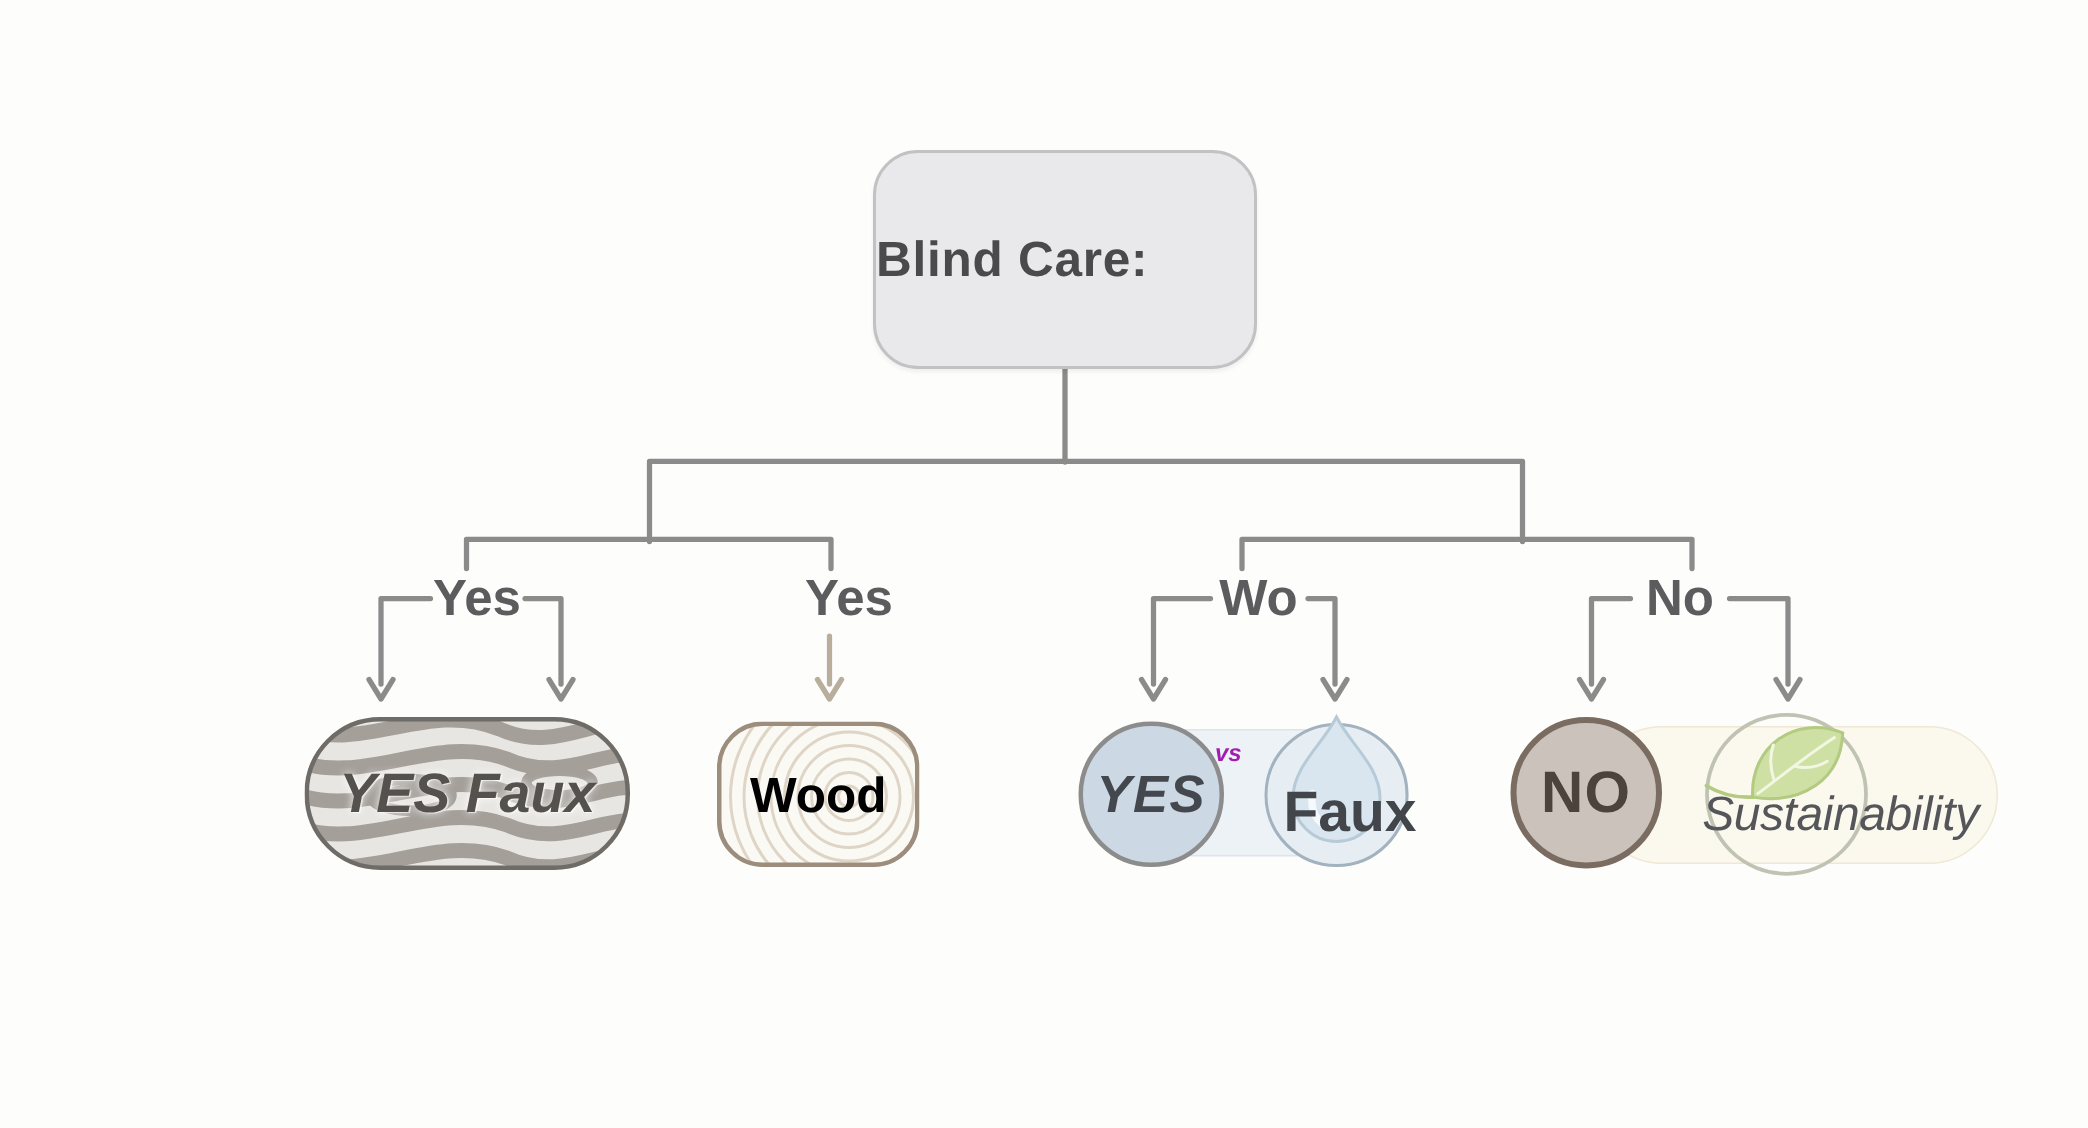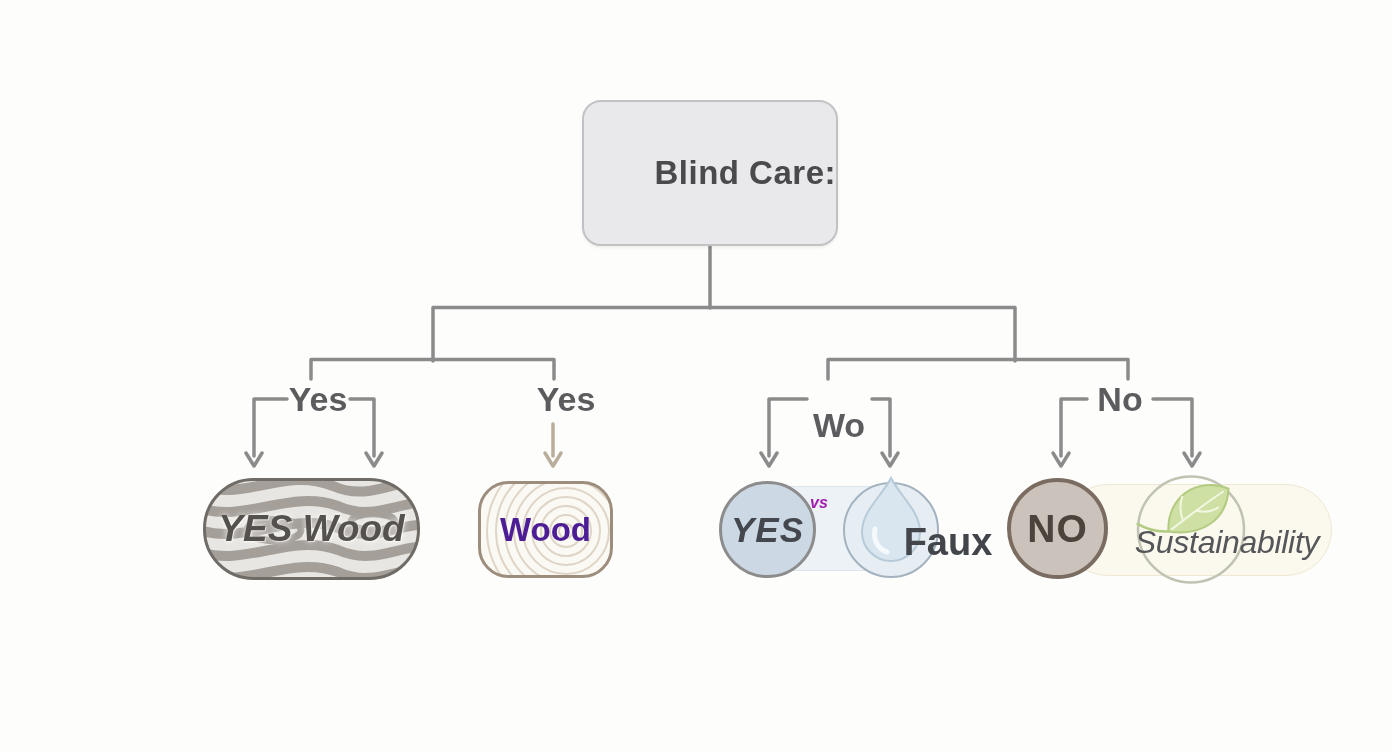--- a/index.html
+++ b/index.html
@@ -11,56 +11,56 @@
   }
   *{margin:0;padding:0;box-sizing:border-box;}
   html,body{background:#fff;}
   body{font-family:"Liberation Sans", sans-serif;}
   .canvas{position:relative;width:1392px;height:752px;background:var(--background);overflow:hidden;}
   .overlay{position:absolute;left:0;top:0;width:1392px;height:752px;z-index:1;}
   .connector{stroke:var(--connector);stroke-width:3.5;fill:none;stroke-linecap:round;stroke-linejoin:round;}
   .connector-tan{stroke:var(--connector-tan);stroke-width:3.5;fill:none;stroke-linecap:round;stroke-linejoin:round;}
 
   .root-node{position:absolute;left:582px;top:100px;width:256px;height:146px;z-index:2;
-    background:var(--root-fill);border:2px solid var(--root-border);border-radius:19px;
-    display:flex;flex-direction:column;align-items:flex-end;justify-content:center;
+    background:var(--root-fill);border:2px solid var(--root-border);border-radius:30px;
+    display:flex;flex-direction:column;align-items:flex-start;justify-content:center;
     box-shadow:0 2px 3px rgba(0,0,0,0.06);}
   .root-line{font-size:33px;font-weight:bold;color:var(--root-text);line-height:52px;letter-spacing:0.5px;}
 
   .branch-label{position:absolute;width:112px;top:380px;z-index:3;text-align:center;
     font-size:34px;font-weight:bold;color:var(--label-text);}
-  .lbl-yes1{left:262px;} .lbl-yes2{left:510px;} .lbl-wo{left:783px;margin-top:26px;} .lbl-no{left:1064px;}
+  .lbl-yes1{left:262px;} .lbl-yes2{left:510px;} .lbl-wo{left:783px;} .lbl-no{left:1064px;}
 
   .node{position:absolute;z-index:2;}
   .node-yes-wood{left:203px;top:478px;width:217px;height:102px;}
   .node-wood{left:478px;top:481px;width:135px;height:97px;}
   .node svg{position:absolute;left:0;top:0;}
   .node-label{position:absolute;left:0;top:0;width:100%;height:100%;display:flex;align-items:center;justify-content:center;z-index:4;}
   .yes-wood-text{font-size:37px;font-weight:bold;font-style:italic;color:#55524e;
     text-shadow:0 0 6px rgba(255,255,255,.9),1px 1px 0 rgba(255,255,255,.6);}
-  .wood-text{font-size:33px;font-weight:bold;color:#4c1d95;}
+  .wood-text{font-size:33px;font-weight:bold;color:#000000;}
   .grain-bg{fill:var(--wood-light);}
   .grain-stripe{stroke:var(--wood-dark);stroke-width:10;fill:none;stroke-linecap:round;}
   .grain-knot{stroke:var(--wood-dark);stroke-width:7;fill:none;}
   .grain-border{fill:none;stroke:#6f6b66;stroke-width:3;}
   .rings-bg{fill:#fbf9f4;}
   .ring{fill:none;stroke:#ded5c7;stroke-width:2;}
   .rings-border{fill:none;stroke:#9c8d7c;stroke-width:3;}
 
   .pill-blue{position:absolute;left:721px;top:486px;width:218px;height:85px;z-index:1;
     background:var(--pill-blue);border:1.5px solid #dde4eb;border-radius:43px;}
   .circle{position:absolute;border-radius:50%;display:flex;align-items:center;justify-content:center;z-index:2;}
   .yes-circle{left:719px;top:481px;width:97px;height:97px;background:var(--blue-circle);border:3.5px solid #8c8c8c;}
   .yes-circle span{font-size:35px;font-weight:bold;font-style:italic;color:#44484e;letter-spacing:1px;}
   .faux-circle{left:843px;top:482px;width:96px;height:96px;background:#e6eef4;border:2.5px solid #a3b2bf;}
   .droplet-svg{position:absolute;left:854px;top:473px;z-index:3;}
   .drop{fill:var(--droplet);stroke:#b7cad8;stroke-width:2;}
   .drop-shine{stroke:#ffffff;opacity:.75;stroke-width:5;fill:none;stroke-linecap:round;}
   .vs-text{position:absolute;left:810px;top:494px;z-index:5;font-size:16px;font-weight:bold;font-style:italic;color:#a21caf;}
-  .faux-text{position:absolute;left:849px;top:521px;width:102px;z-index:5;text-align:center;font-size:38px;font-weight:600;color:#42464b;margin-left:48px;}
+  .faux-text{position:absolute;left:849px;top:521px;width:102px;z-index:5;text-align:center;font-size:38px;font-weight:600;color:#42464b;}
 
   .pill-cream{position:absolute;left:1062px;top:484px;width:270px;height:92px;z-index:1;
     background:var(--cream);border:1px solid #f0e8d4;border-radius:46px;}
   .no-circle{left:1007px;top:478px;width:101px;height:101px;background:var(--taupe);border:4.5px solid var(--taupe-border);}
   .no-circle span{font-size:39px;font-weight:bold;color:#4c443c;letter-spacing:1px;}
   .leaf-svg{position:absolute;left:1128px;top:466px;z-index:2;}
   .leaf-ring{fill:none;stroke:#c0c3b2;stroke-width:2.5;}
   .leaf{fill:var(--leaf-green);stroke:#b2cb81;stroke-width:2;}
   .leaf-vein{fill:none;stroke:#f2f7e2;stroke-width:2;stroke-linecap:round;}
   .leaf-stem{fill:none;stroke:#b2cb81;stroke-width:2.5;stroke-linecap:round;}
@@ -119,21 +119,21 @@
         <path class="grain-stripe" d="M-10,28 C40,48 85,10 135,28 C175,46 205,16 230,28"></path>
         <path class="grain-stripe" d="M-10,50 C40,70 85,32 135,50 C175,68 205,38 230,50"></path>
         <path class="grain-stripe" d="M-10,72 C40,92 85,54 135,72 C175,90 205,60 230,72"></path>
         <path class="grain-stripe" d="M-10,94 C40,114 85,76 135,94 C175,112 205,82 230,94"></path>
         <path class="grain-knot" d="M44,52 C44,38 98,38 98,52 C98,66 44,66 44,52 Z"></path>
         <path class="grain-knot" d="M148,44 C148,33 192,33 192,44 C192,55 148,55 148,44 Z"></path>
       </g>
       <rect class="grain-border" x="1.5" y="1.5" width="214" height="99" rx="49"></rect>
     </svg>
     <div class="node-label">
-      <span class="yes-wood-text">YES Wood</span>
+      <span class="yes-wood-text">YES Faux</span>
     </div>
   </div>
 
   <div class="node node-wood">
     <svg width="135" height="97" viewBox="0 0 135 97" xmlns="http://www.w3.org/2000/svg">
       <defs>
           <clipPath id="ringsClip">
             <rect x="1.5" y="1.5" width="132" height="94" rx="29"></rect>
           </clipPath>
         </defs>

